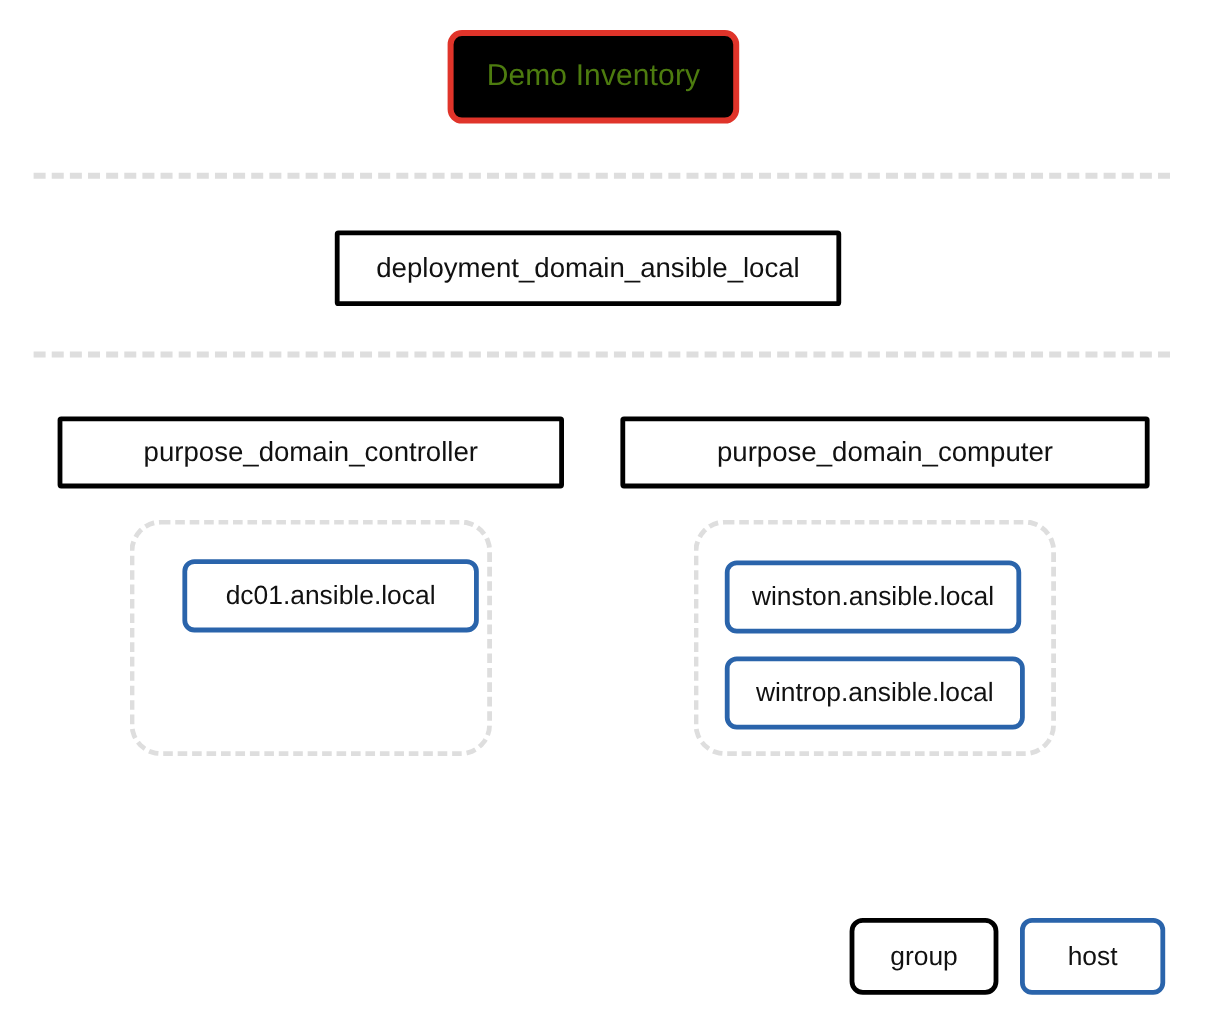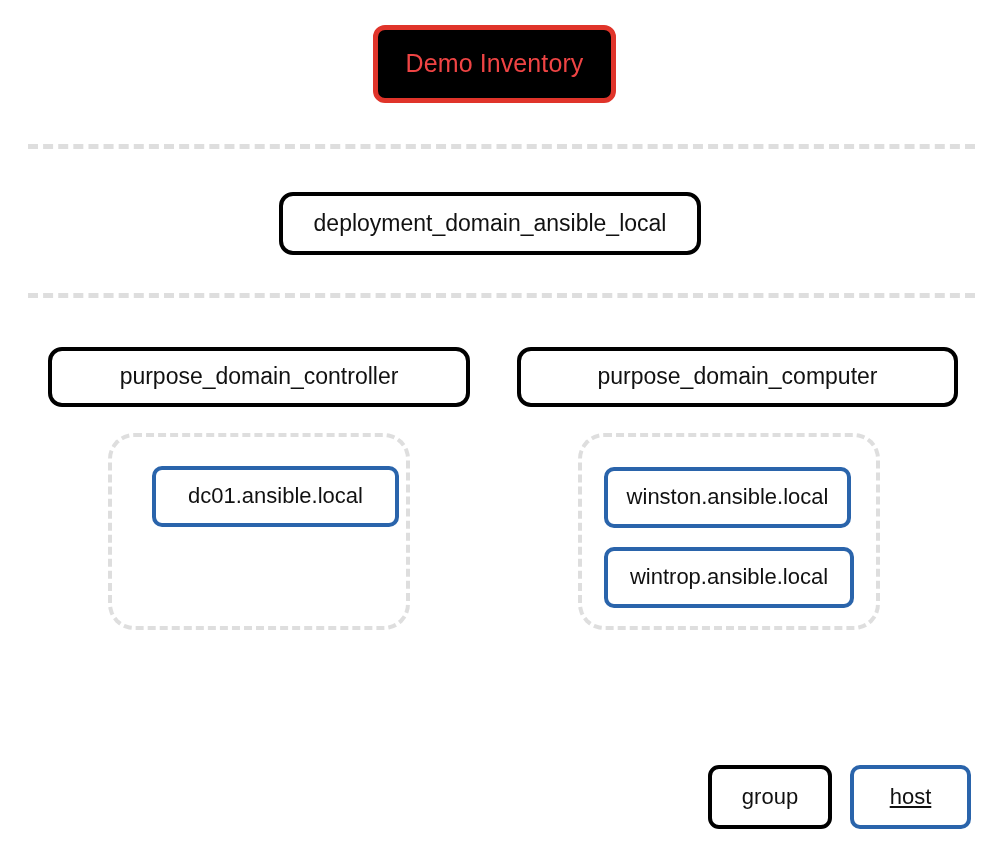--- a/index.html
+++ b/index.html
@@ -30,31 +30,31 @@
     text-align: center;
     background: #ffffff;
     color: #111111;
     line-height: 1.1;
     white-space: nowrap;
   }
 
   
   .title-node {
     background: #000000;
-    color: #ef4444;
+    color: #4d7c0f;
     border: 5px solid #e0342a;
     border-radius: 12px;
     font-size: 25px;
     letter-spacing: 0.1px;
   }
 
   
   .group-node {
     border: 4px solid #000000;
-    border-radius: 14px;
+    border-radius: 3px;
     font-size: 23px;
   }
 
   
   .host-node {
     border: 4px solid #2a64ab;
     border-radius: 10px;
     font-size: 22px;
   }
 
@@ -63,21 +63,20 @@
     font-size: 22px;
   }
   .legend-group {
     border: 4px solid #000000;
     border-radius: 11px;
     align-items: center;
   }
   .legend-host {
     border: 4px solid #2a64ab;
     border-radius: 10px;
-    text-decoration: underline;
   }
 
   
   .rank-separator {
     position: absolute;
     height: 0;
     border-top: 5px dashed #dedede;
   }
 
   

